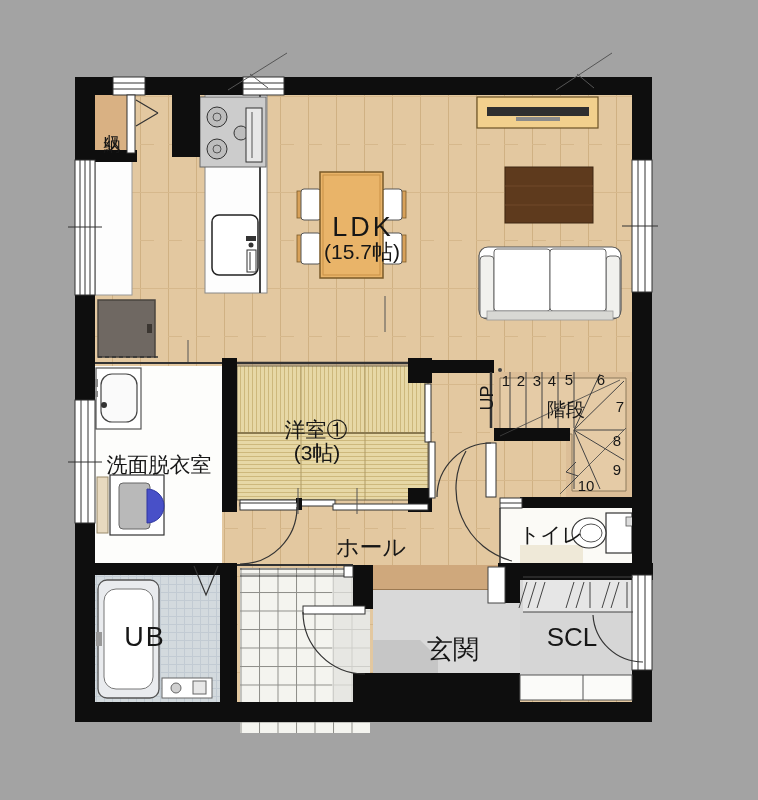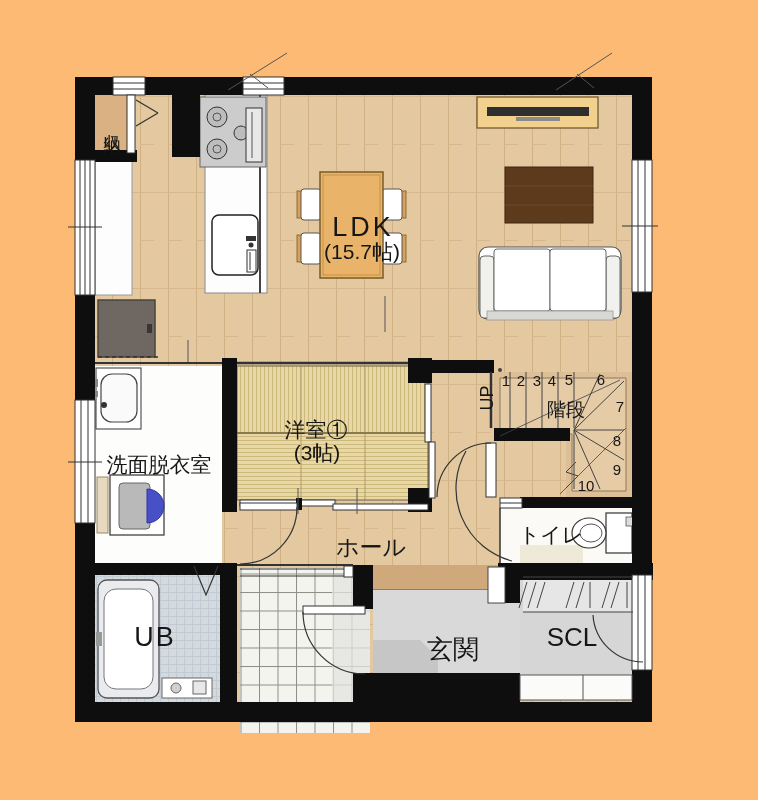--- a/index.html
+++ b/index.html
@@ -1,16 +1,16 @@
 <!DOCTYPE html>
 <html><head>
 <meta charset="utf-8">
 <style>
   html,body{margin:0;padding:0;background:#ffffff;}
-  .plan{position:relative;width:758px;height:800px;background:#fdba74;overflow:hidden;
+  .plan{position:relative;width:758px;height:800px;background:#a3a3a3;overflow:hidden;
         font-family:"Liberation Sans",sans-serif;}
   .plan svg{position:absolute;left:0;top:0;}
   .lbl{position:absolute;transform:translate(-50%,-50%);color:#161616;white-space:nowrap;
        font-family:"Liberation Sans",sans-serif;line-height:1;}
   .lbl.vert{writing-mode:vertical-rl;letter-spacing:2px;}
   .lbl.rot{transform:translate(-50%,-50%) rotate(-90deg);}
   .f17{font-size:17px;} .f15{font-size:15px;} .f18{font-size:18px;} .f19{font-size:19px;}
   .f21{font-size:21px;} .f23{font-size:23px;text-align:right;} .f26{font-size:26px;} .f27{font-size:27px;}
   .ls2{letter-spacing:2px;} .ls3{letter-spacing:3px;}
 </style>
@@ -348,17 +348,17 @@
   <div class="lbl f15" style="left:521px;top:380px;">2</div>
   <div class="lbl f15" style="left:537px;top:380px;">3</div>
   <div class="lbl f15" style="left:552px;top:380px;">4</div>
   <div class="lbl f15" style="left:569px;top:379px;">5</div>
   <div class="lbl f15" style="left:601px;top:379px;">6</div>
   <div class="lbl f15" style="left:620px;top:406px;">7</div>
   <div class="lbl f15" style="left:617px;top:440px;">8</div>
   <div class="lbl f15" style="left:617px;top:469px;">9</div>
   <div class="lbl f15" style="left:586px;top:485px;">10</div>
   <div class="lbl f21" style="left:551px;top:534px;">トイレ</div>
-  <div class="lbl f27 ls2" style="left:155px;top:637px;">UB</div>
+  <div class="lbl f27 ls2" style="left:145px;top:637px;">UB</div>
   <div class="lbl f26" style="left:438px;top:649px;margin-left:15px;">玄関</div>
   <div class="lbl f26" style="left:572px;top:637px;">SCL</div>
 </div>
 </div>
 
 </body></html>

